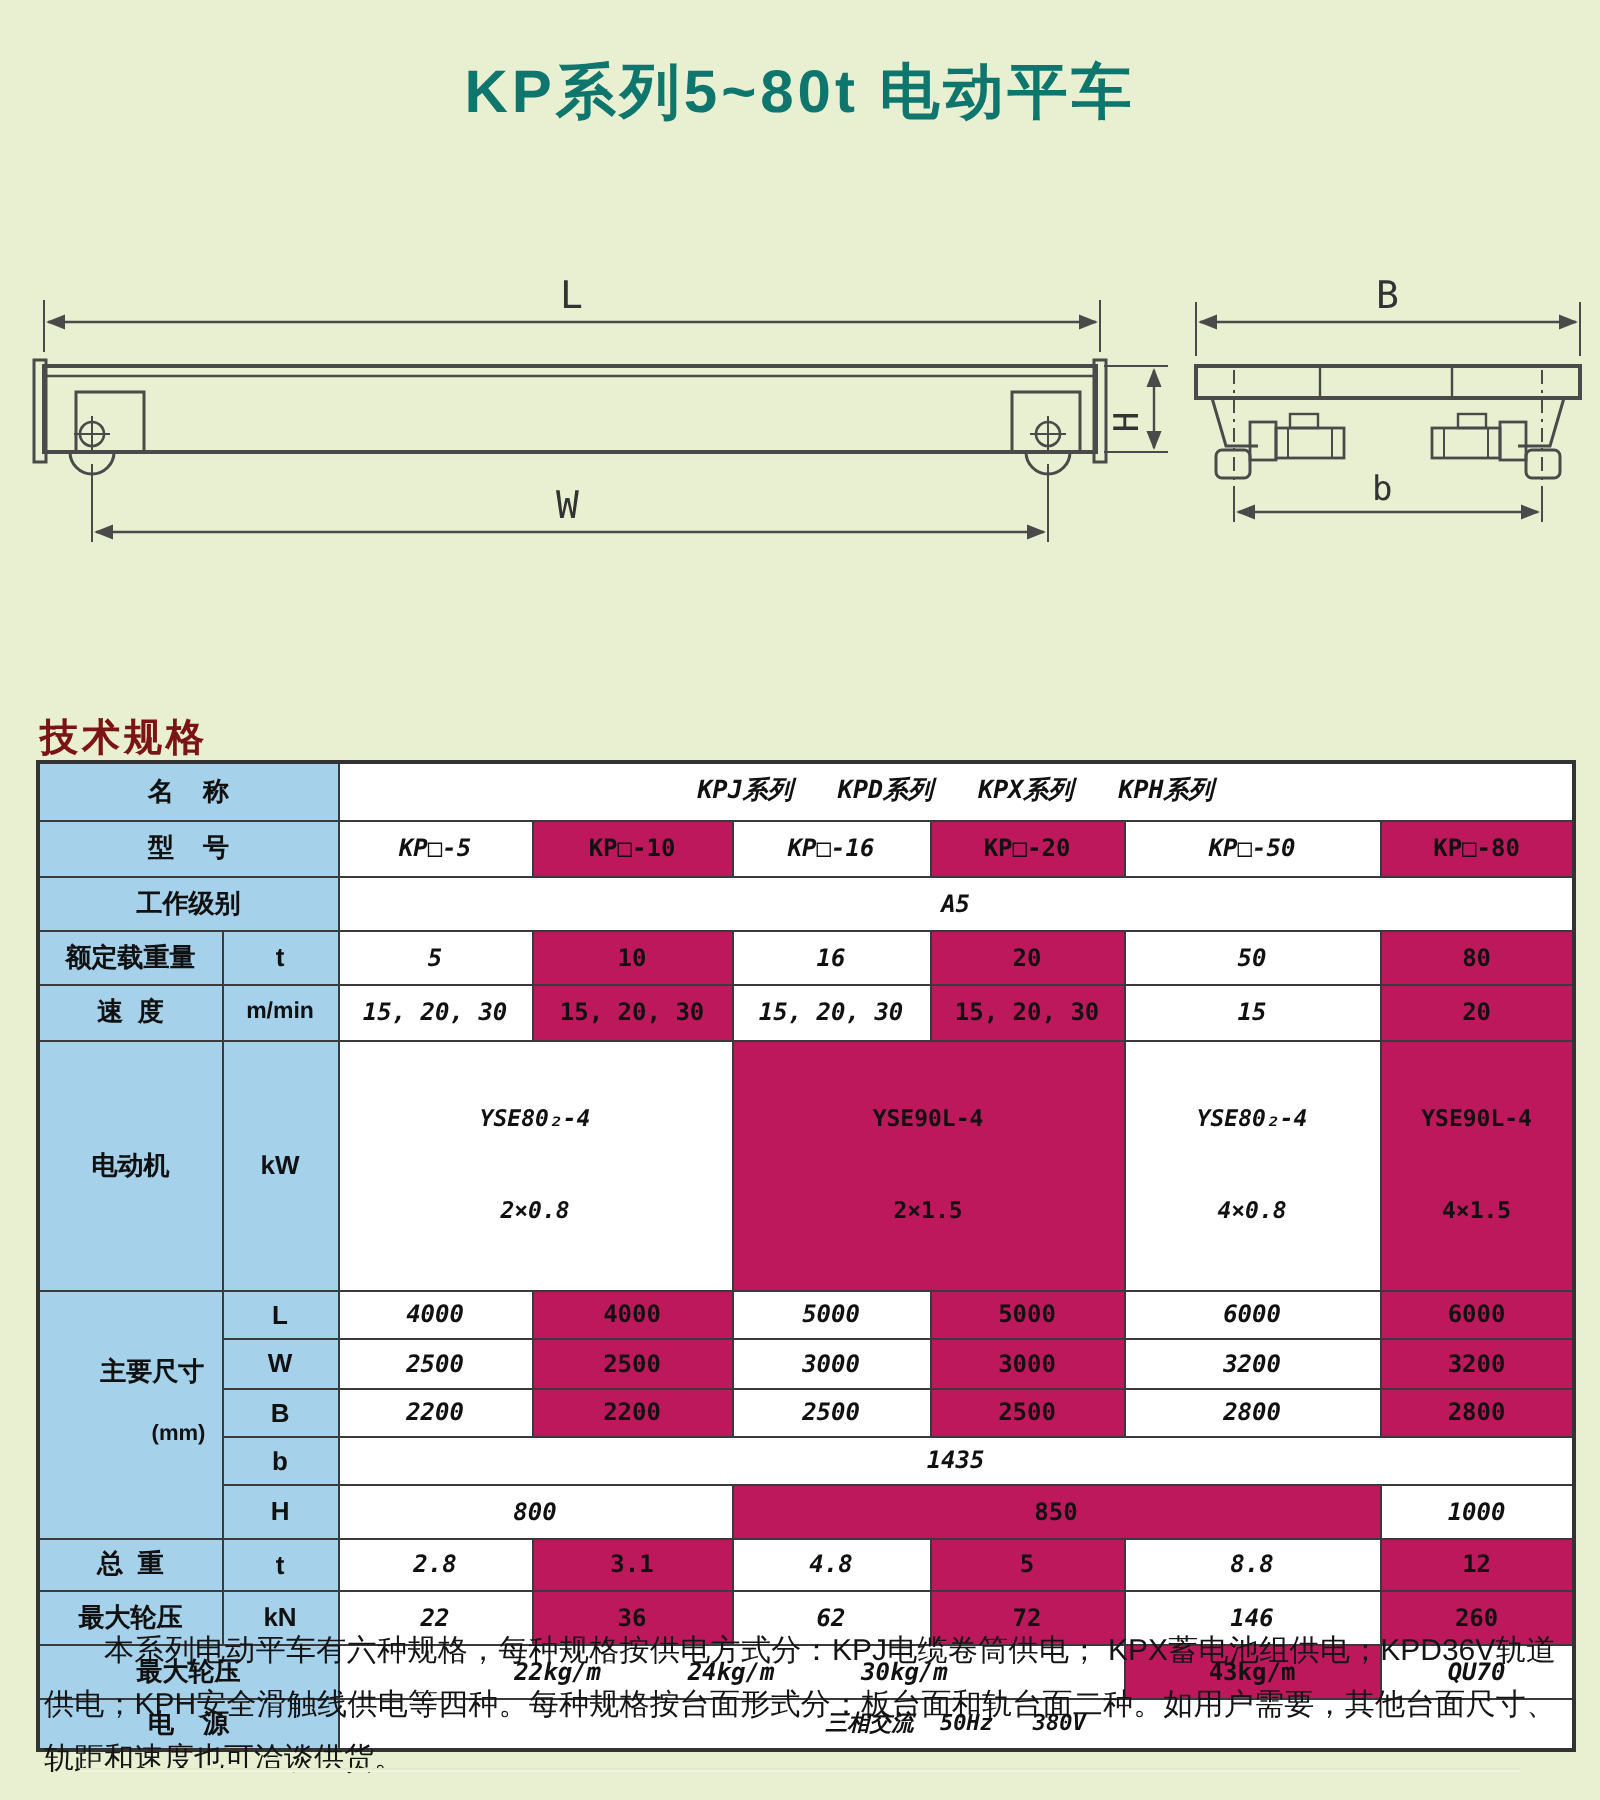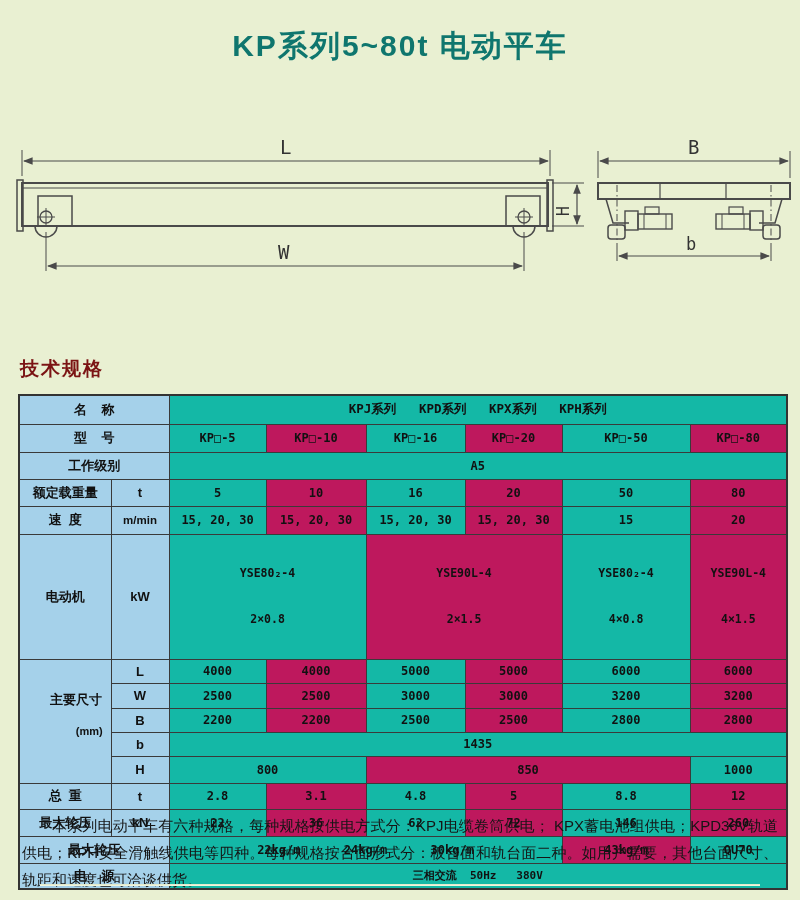--- a/index.html
+++ b/index.html
@@ -16,35 +16,35 @@
     color:#0f766e;
     font-size:30px;font-weight:bold;letter-spacing:2px;
   }
   .drawings{position:absolute;top:128px;left:0;}
   .section-heading{
     position:absolute;top:356px;left:20px;
     color:#7b1414;
     font-size:19px;font-weight:bold;letter-spacing:2px;
   }
   table.spec{
-    position:absolute;top:394px;left:18px;
+    position:absolute;top:380px;left:18px;
     width:768px;
     border-collapse:collapse;
     table-layout:fixed;
     border:2.5px solid #333;
   }
   table.spec td{
     border:1.6px solid #3a3a3a;
     text-align:center;vertical-align:middle;
     white-space:pre;
     overflow:hidden;
     padding:0;
   }
   td.hd{background:#a5d1ea;font-weight:bold;font-size:13px;}
-  td.g{background:#14b8a6;}
+  td.g{background:#ffffff;font-style:italic;}
   td.b{background:#be185d;}
   td.val{font-family:"DejaVu Sans Mono",monospace;font-size:12px;font-weight:bold;}
   td.val2{font-family:"DejaVu Sans Mono",monospace;font-size:11.5px;font-weight:bold;line-height:1.35;}
   .dims-unit{font-size:11px;font-weight:bold;display:block;margin-top:1px;padding-left:48px;}
   .footer-text{
     position:absolute;top:812px;left:22px;width:756px;
     font-size:15px;line-height:1.8;
     text-indent:2em;
     color:#151515;
     text-align:justify;

